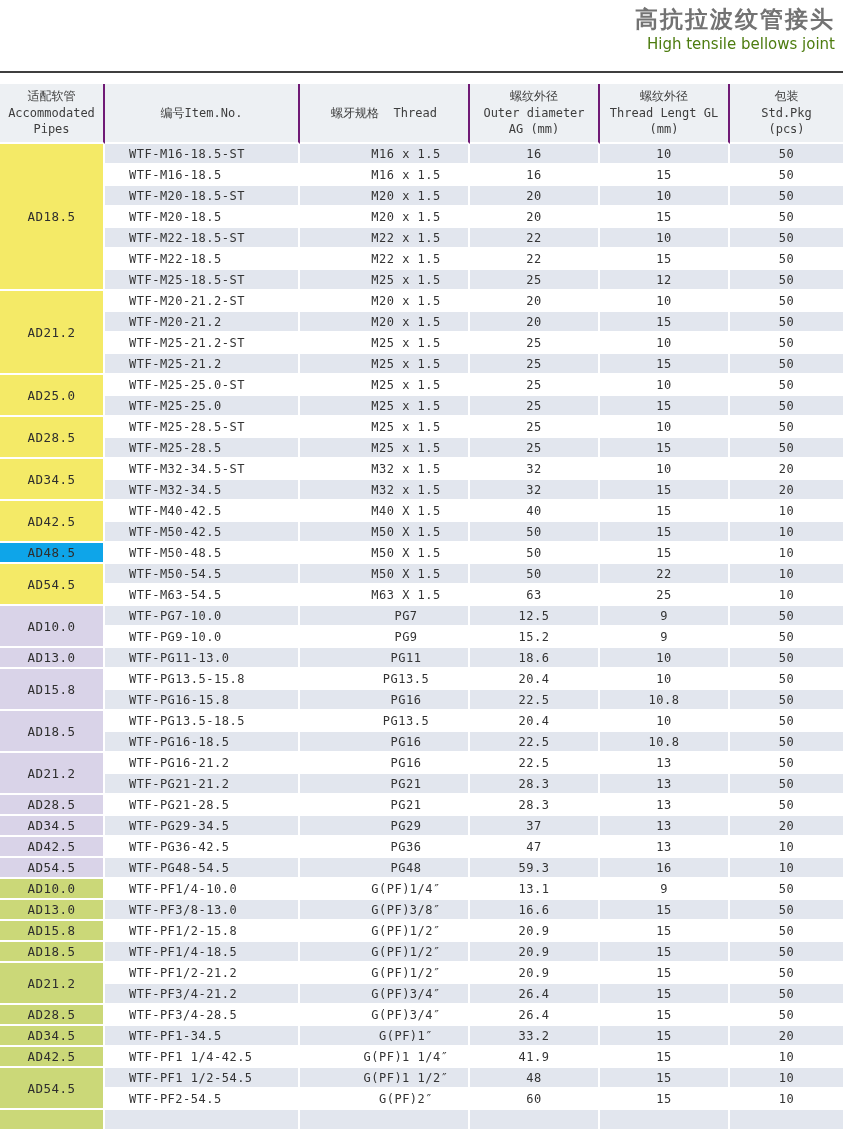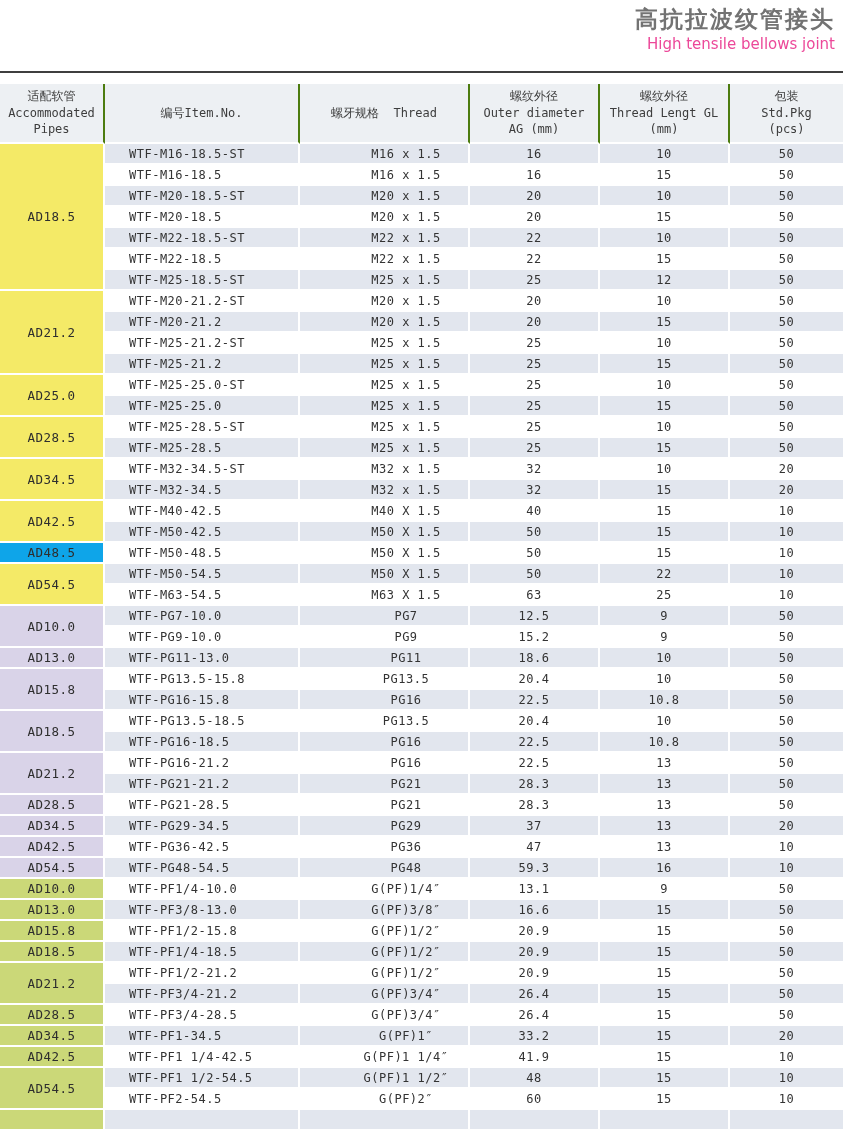--- a/index.html
+++ b/index.html
@@ -6,26 +6,26 @@
   body{width:843px;height:1140px;font-family:"DejaVu Sans",sans-serif;overflow:hidden;}
   .topbar{position:relative;height:71px;}
   .logo{position:absolute;left:5px;top:8px;width:144px;height:52px;border-radius:10px;
         background:linear-gradient(180deg,#ef5047 0%,#da2c27 45%,#c01f1b 100%);
         box-shadow:2px 3px 4px rgba(120,20,20,.45);
         display:flex;align-items:center;justify-content:center;
         color:#fff;font-style:italic;font-weight:bold;font-size:27px;letter-spacing:1px;
         font-family:"Liberation Sans",sans-serif;text-shadow:1px 2px 2px rgba(100,0,0,.35);}
   .titles{position:absolute;right:8px;top:5px;text-align:right;}
   .title-zh{font-size:23px;font-weight:bold;color:#737373;letter-spacing:2px;line-height:1.25;}
-  .title-en{font-size:15px;color:#ec4899;margin-top:1px;}
+  .title-en{font-size:15px;color:#4d7c0f;margin-top:1px;}
   .rule{height:0;border:none;border-top:2px solid #3f3f3f;margin:0;}
   .table-wrap{margin-top:11px;}
   table{border-collapse:separate;border-spacing:0;width:843px;table-layout:fixed;}
   th{background:#edf0f3;color:#3d3d3d;font-size:12px;font-weight:normal;height:54px;
-     border-right:2px solid #4d7c0f;border-bottom:2px solid #fff;vertical-align:middle;
+     border-right:2px solid #701a75;border-bottom:2px solid #fff;vertical-align:middle;
      text-align:center;line-height:1.4;padding:2px 0;
      font-family:"DejaVu Sans Mono","DejaVu Sans",monospace;}
   th div{white-space:pre;}
   th:last-child{border-right:none;margin-left:12px;}
   td{height:19px;border-right:2px solid #fff;border-bottom:2px solid #fff;
      font-family:"DejaVu Sans Mono",monospace;font-size:12px;color:#333;
      padding:0;letter-spacing:0.5px;overflow:hidden;white-space:pre;}
   td:last-child{border-right:none;}
   tr.odd td{background:#e2e6ee;}
   tr.even td{background:#ffffff;}

